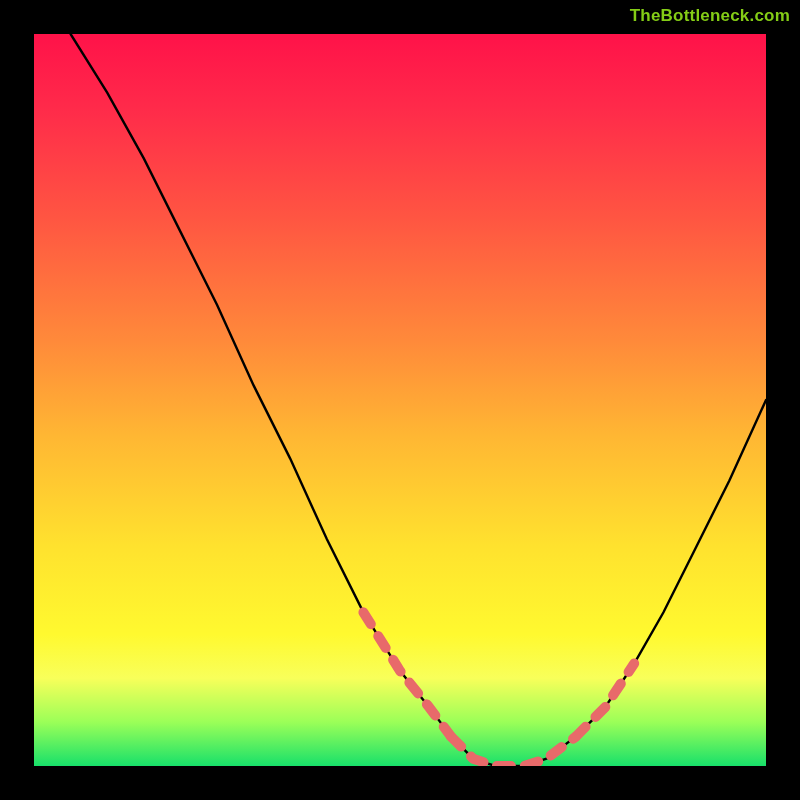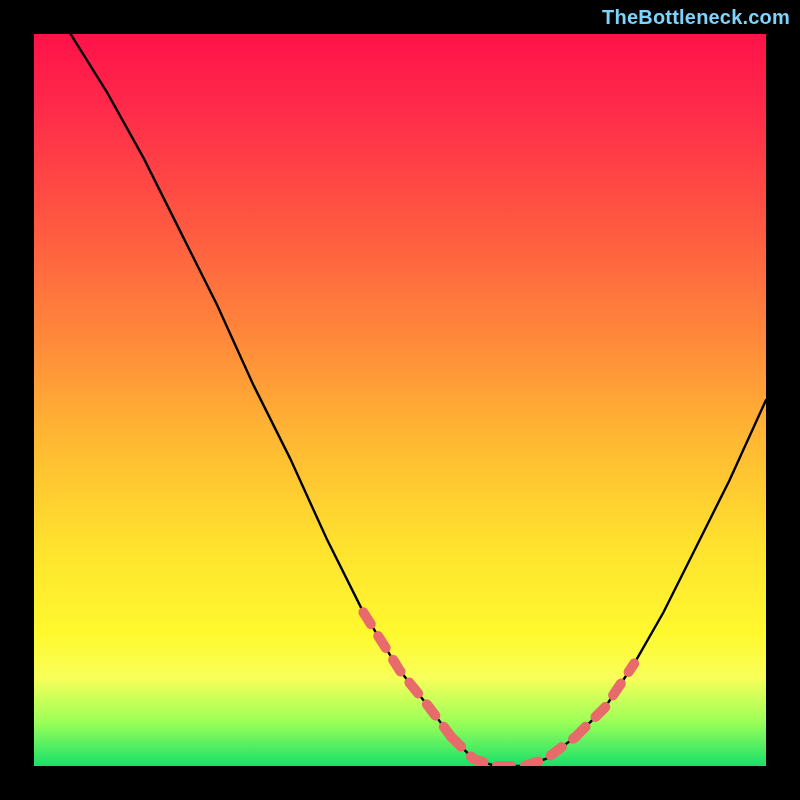--- a/index.html
+++ b/index.html
@@ -35,22 +35,22 @@
       #ffe22e 70%,
       #fff92f 82%,
       #f8ff5a 88%,
       #9bff58 94%,
       #18e06a 100%);
   }
   .watermark {
     position: absolute;
     top: 6px;
     right: 10px;
-    color: #7dd3fc;
-    font-size: 20px;
+    color: #84cc16;
+    font-size: 17px;
     font-weight: 600;
     letter-spacing: 0.2px;
     user-select: none;
   }
   svg.curve {
     position: absolute;
     left: 0;
     top: 0;
     width: 732px;
     height: 732px;

